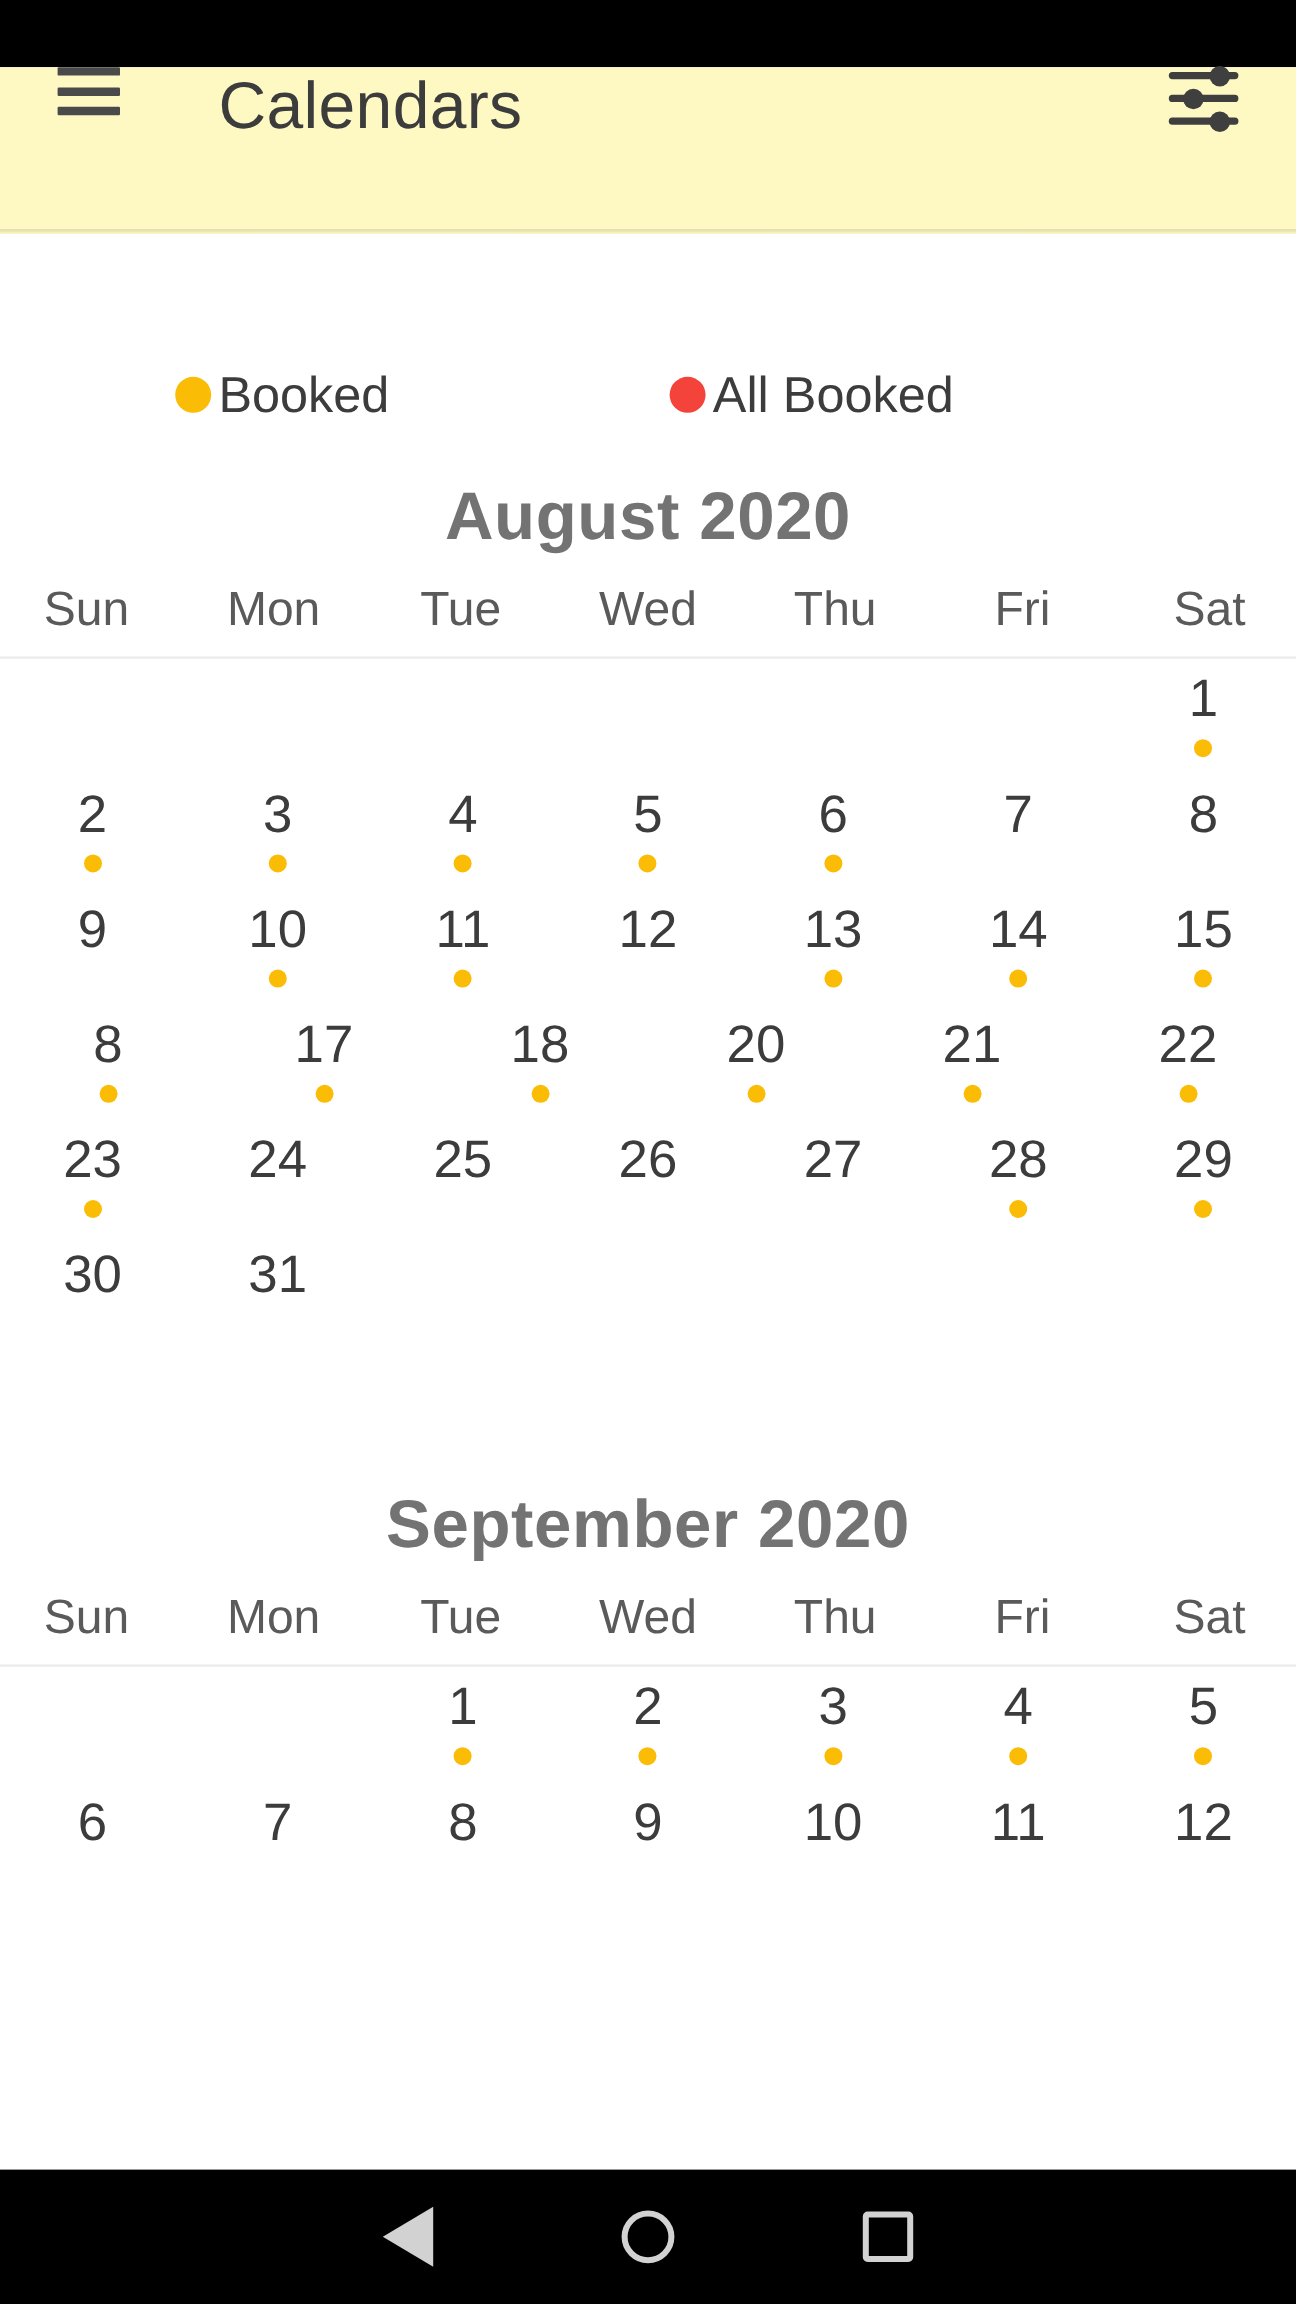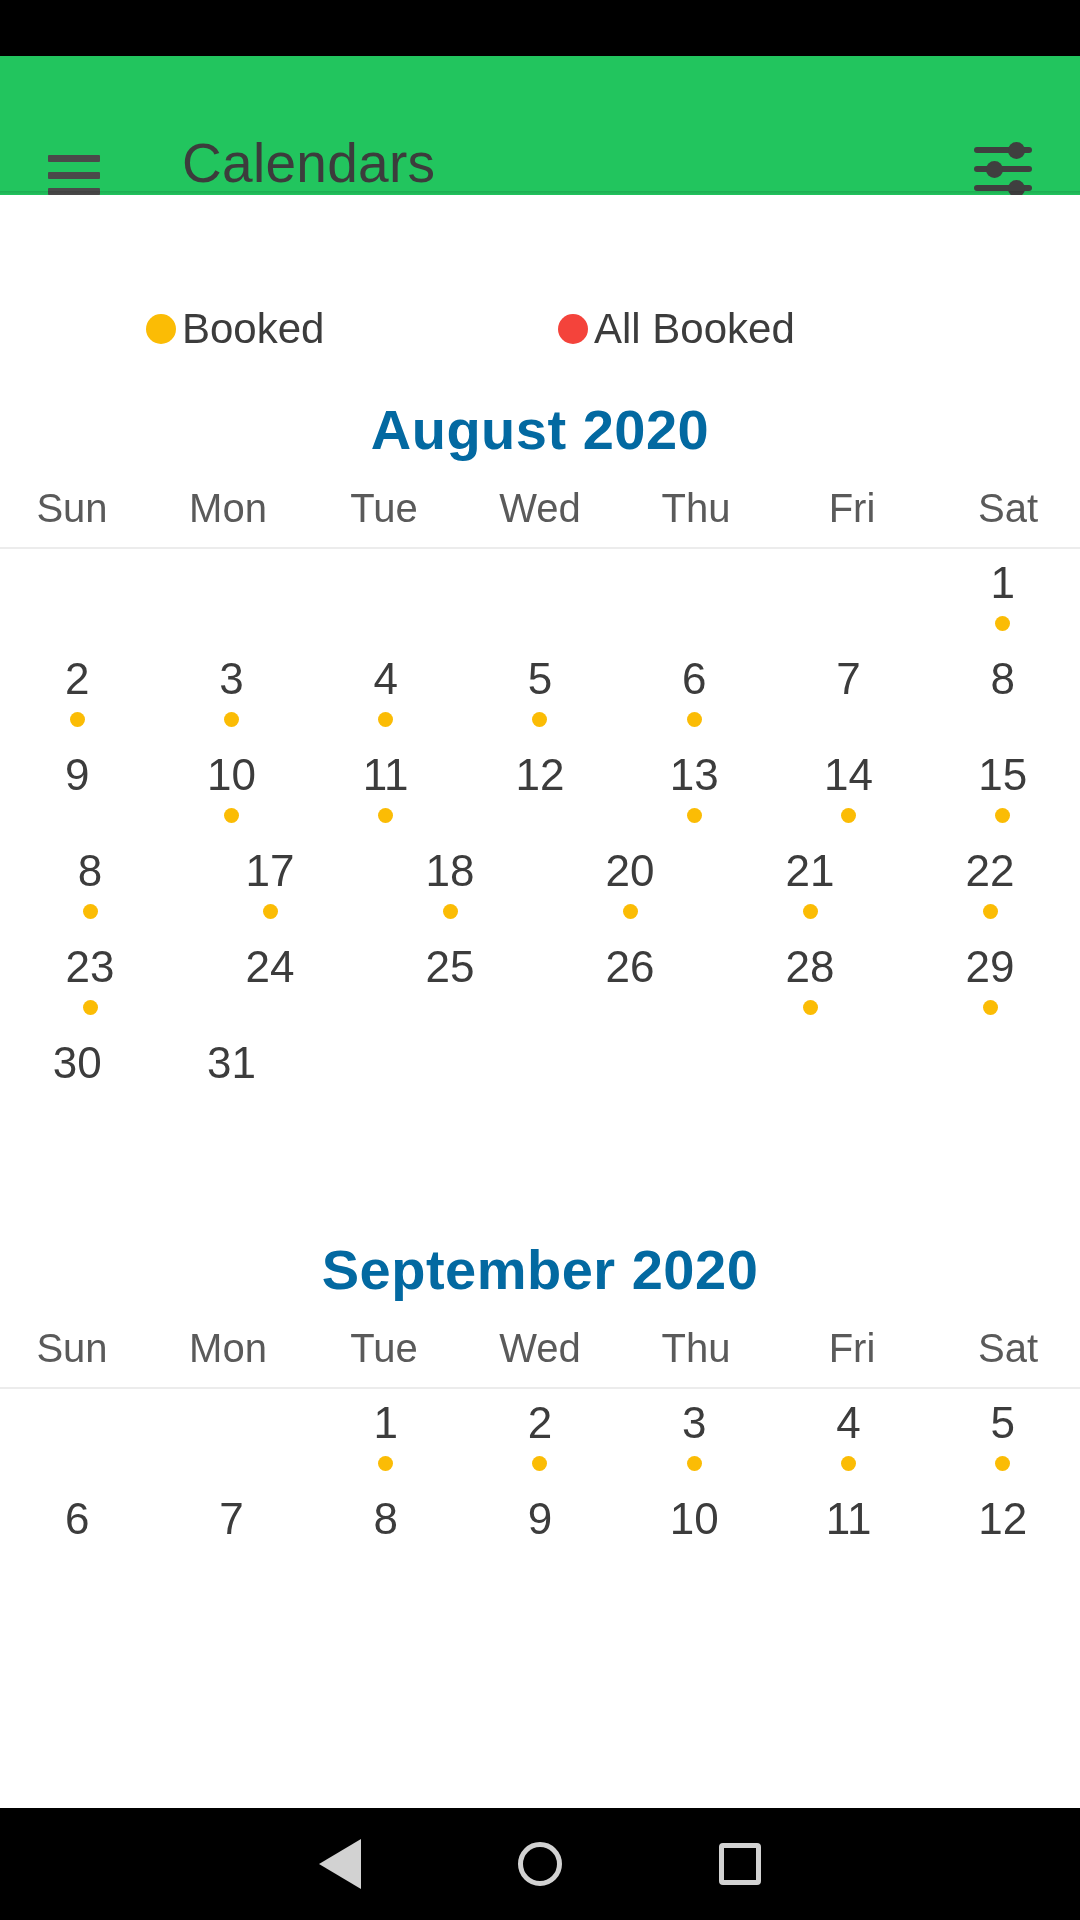--- a/index.html
+++ b/index.html
@@ -18,23 +18,23 @@
   
   .status-bar {
     height: 56px;
     background: #000000;
     width: 100%;
   }
 
   
   .app-bar {
     height: 139px;
-    background: #22c55e;
-    display: flex;
-    align-items: flex-end;
+    background: #fef9c3;
+    display: flex;
+    align-items: flex-start;
     padding: 0 48px;
     box-sizing: border-box;
     position: relative;
   }
   .app-bar::after {
     content: "";
     position: absolute;
     left: 0; right: 0; bottom: 0;
     height: 4px;
     background: linear-gradient(to bottom, rgba(0,0,0,0.13), rgba(0,0,0,0.0));
@@ -129,21 +129,21 @@
     color: #3c3c3c;
     white-space: nowrap;
   }
 
   
   .month-block { margin-top: 44px; }
   .month-title {
     text-align: center;
     font-size: 56px;
     font-weight: bold;
-    color: #0369a1;
+    color: #737373;
     letter-spacing: 0.5px;
     padding-bottom: 10px;
   }
   .weekday-row {
     display: flex;
     padding: 14px 0 16px 0;
     border-bottom: 2px solid #ececec;
     gap: 12px;
   }
   .weekday-cell {
@@ -378,20 +378,23 @@
           <div class="day-cell">
             <div class="day-num">24</div>
           </div>
           <div class="day-cell">
             <div class="day-num">25</div>
           </div>
           <div class="day-cell">
             <div class="day-num">26</div>
           </div>
           <div class="day-cell">
+            <div class="day-num">27</div>
+          </div>
+          <div class="day-cell">
             <div class="day-num">28</div>
             <div class="day-dot" style="background: rgb(251, 188, 5);"></div>
           </div>
           <div class="day-cell">
             <div class="day-num">29</div>
             <div class="day-dot" style="background: rgb(251, 188, 5);"></div>
           </div>
         </div>
         <div class="week-row">
           <div class="day-cell">

